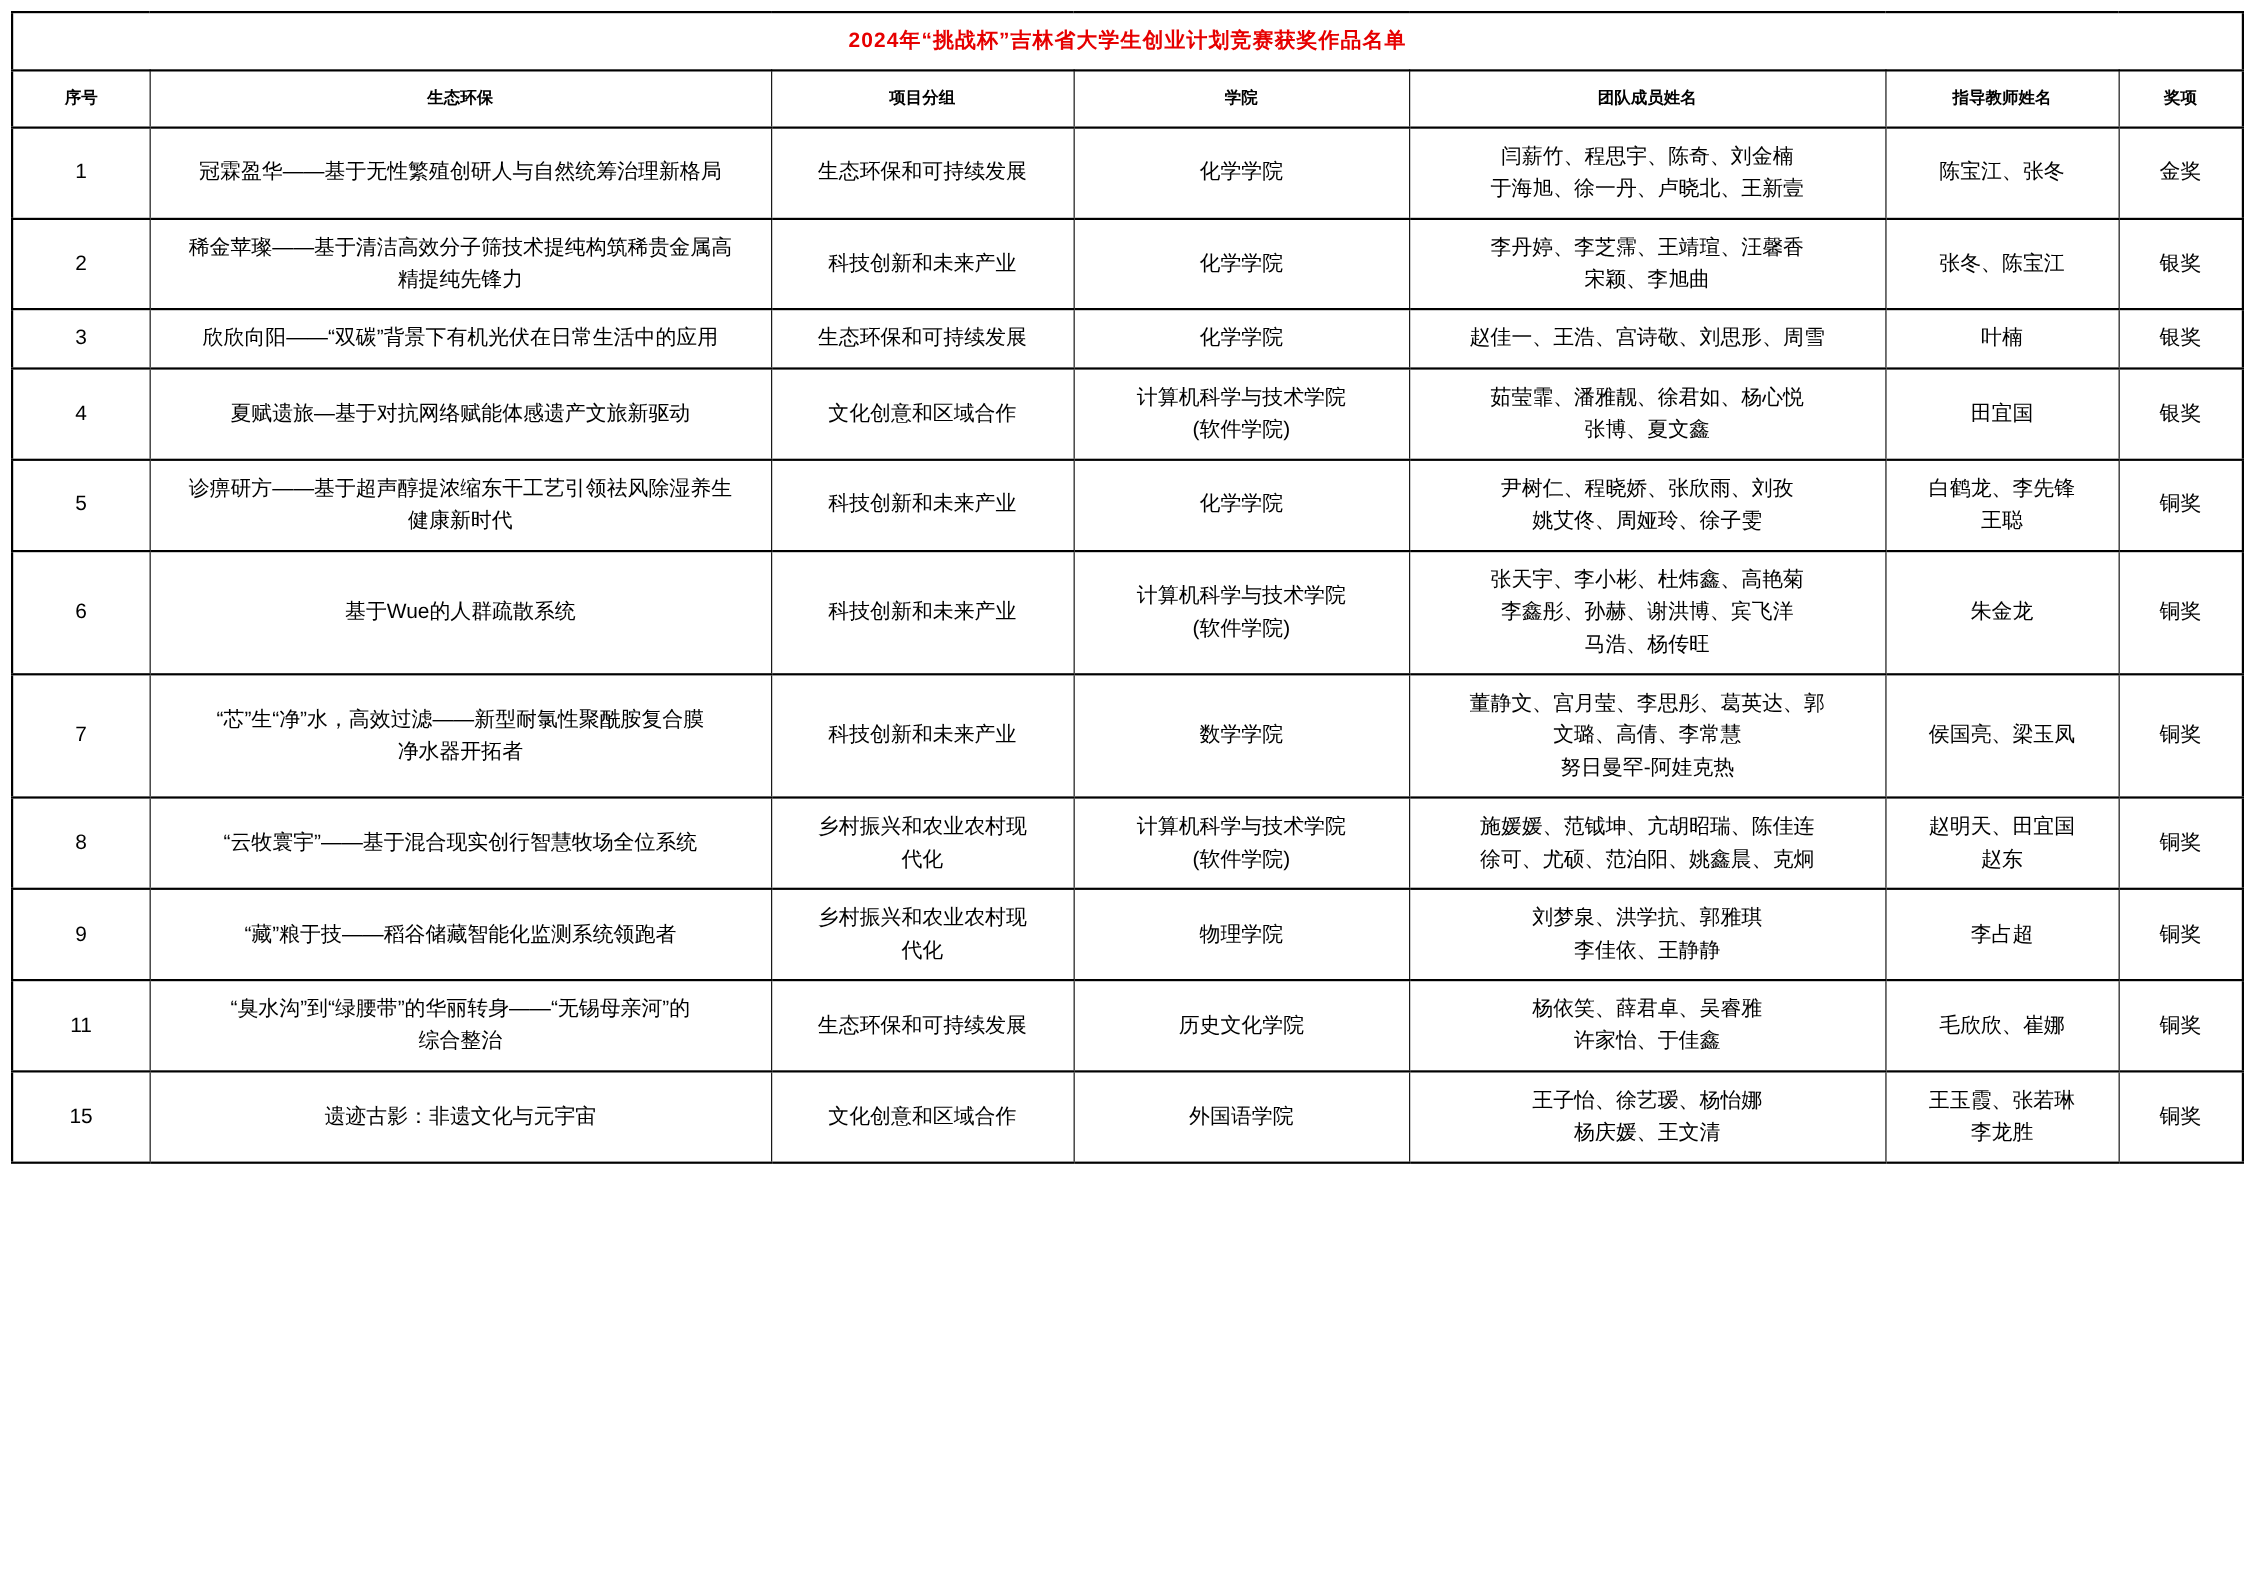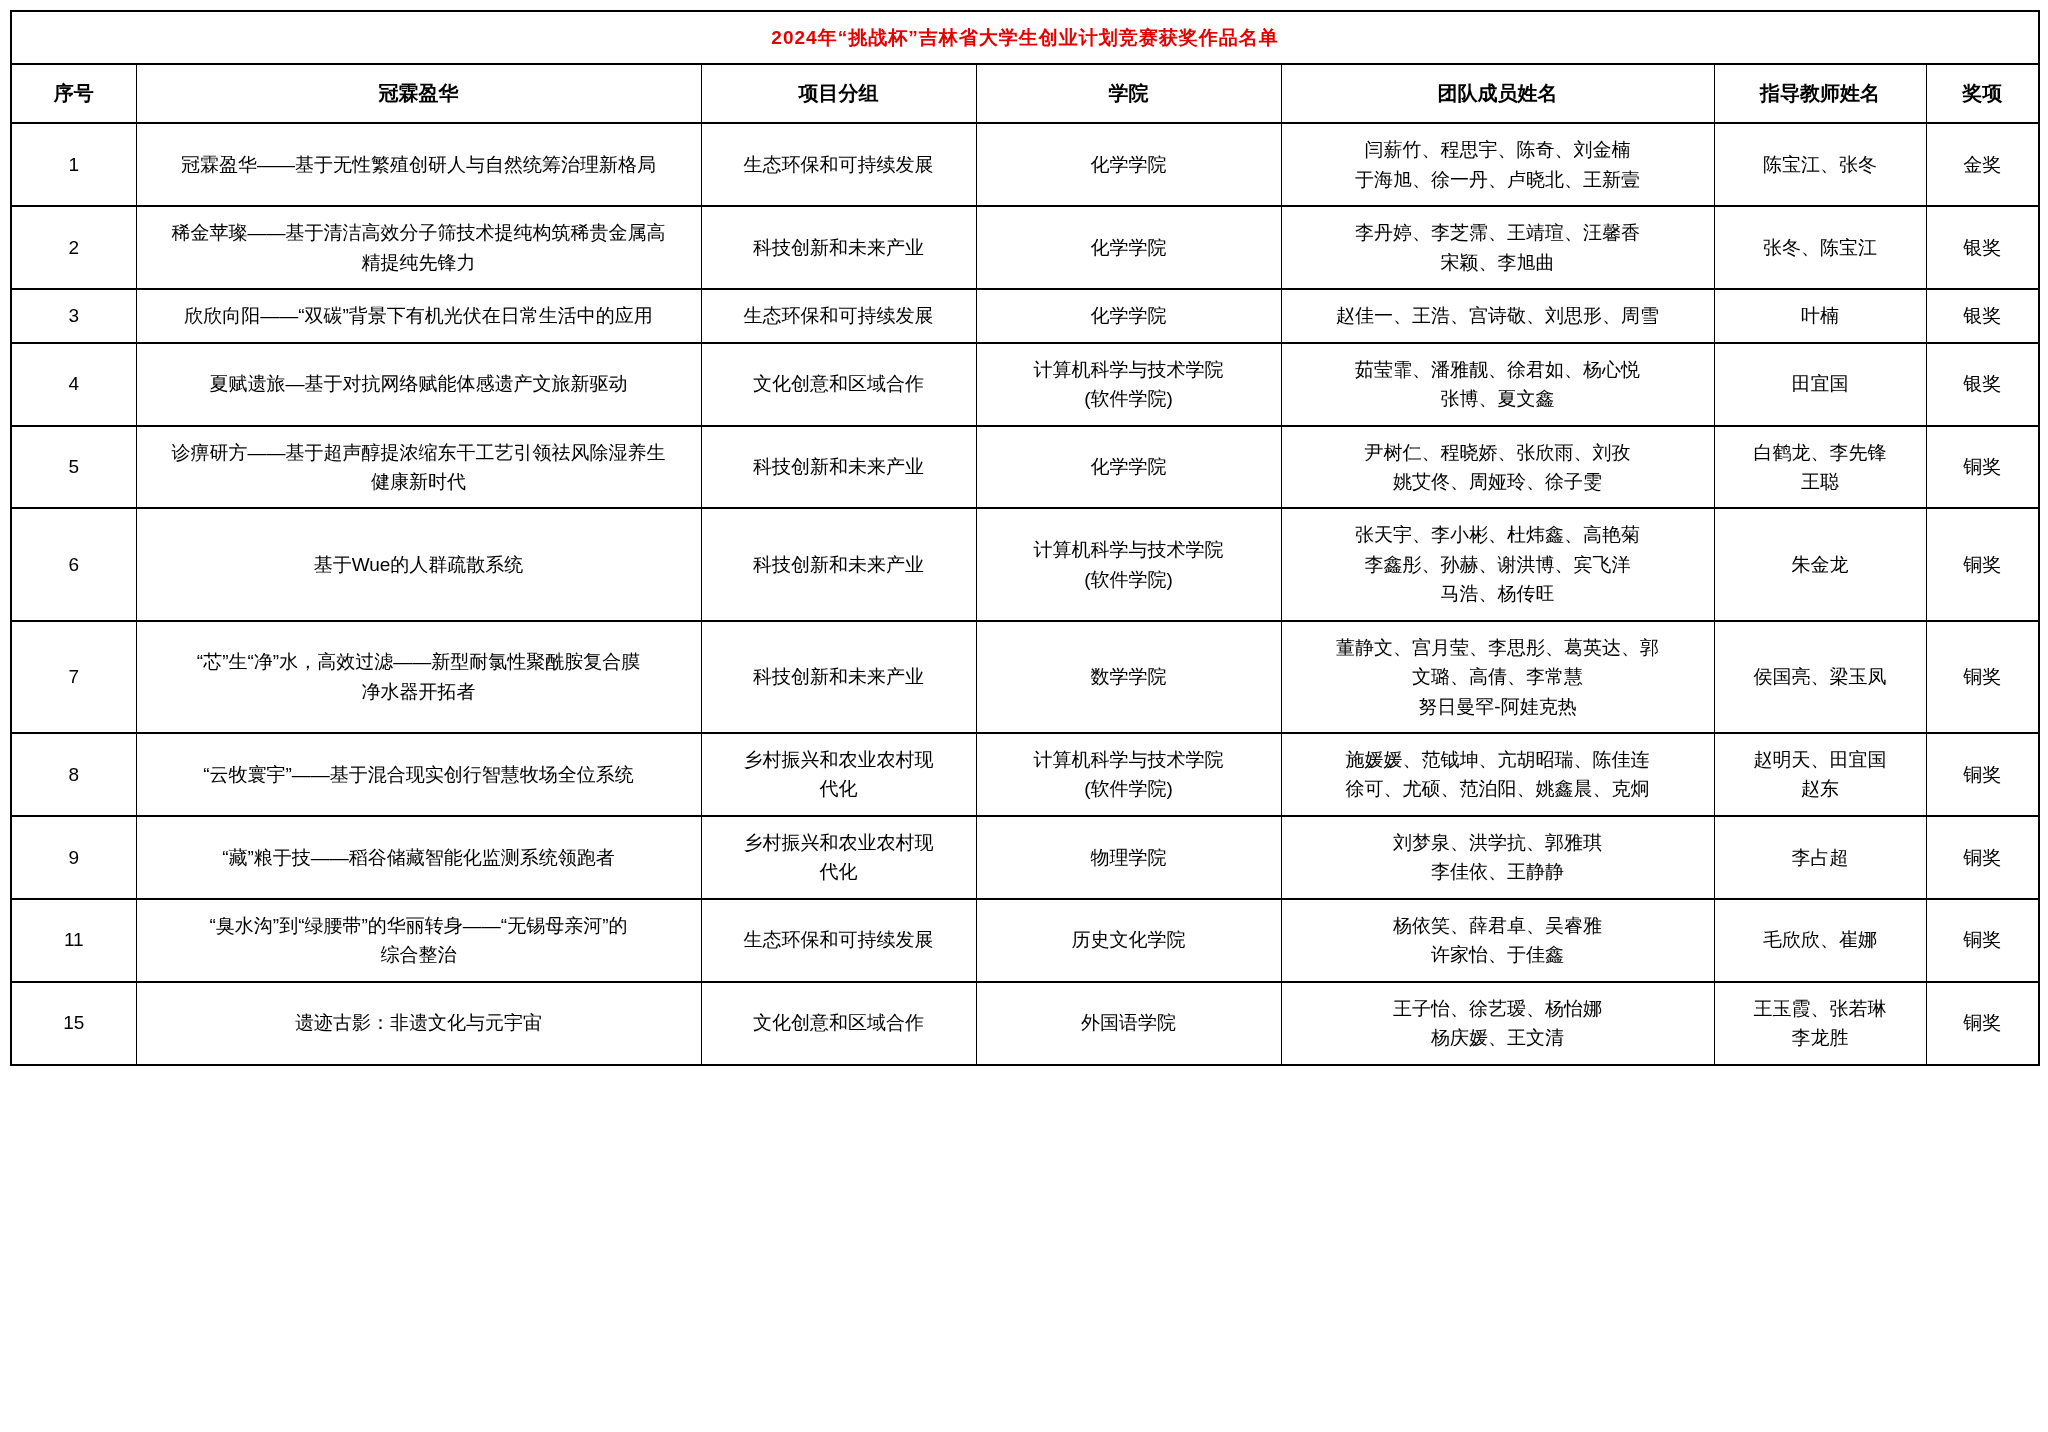--- a/index.html
+++ b/index.html
@@ -37,21 +37,21 @@
     word-break: break-all;
   }
   td.title-cell {
     font-size: 27px;
     font-weight: bold;
     color: var(--title-color, #e60000);
     padding: 15px 8px;
     letter-spacing: 1px;
   }
   table.award-table th {
-    font-size: 20px;
+    font-size: 15px;
     font-weight: bold;
     padding: 13px 6px;
   }
   td[data-name="row-number-cell"] { font-size: 19px; }
 </style>
 </head>
 <body>
 
 <div class="sheet" data-name="award-list-sheet">
   <table class="award-table" data-name="award-table">
@@ -63,21 +63,21 @@
       <col style="width:433px">
       <col style="width:212px">
       <col style="width:113px">
     </colgroup>
     <tbody data-name="table-body">
       <tr data-name="title-row">
         <td class="title-cell" colspan="7" data-name="page-title">2024年“挑战杯”吉林省大学生创业计划竞赛获奖作品名单</td>
       </tr>
       <tr data-name="header-row">
         <th data-name="header-no">序号</th>
-        <th data-name="header-project-name">冠霖盈华</th>
+        <th data-name="header-project-name">生态环保</th>
         <th data-name="header-project-group">项目分组</th>
         <th data-name="header-college">学院</th>
         <th data-name="header-team-members">团队成员姓名</th>
         <th data-name="header-advisors">指导教师姓名</th>
         <th data-name="header-award">奖项</th>
       </tr>
     <tr data-name="table-row">
           <td data-name="row-number-cell">1</td>
           <td data-name="project-name-cell">冠霖盈华——基于无性繁殖创研人与自然统筹治理新格局</td>
           <td data-name="project-group-cell">生态环保和可持续发展</td>

